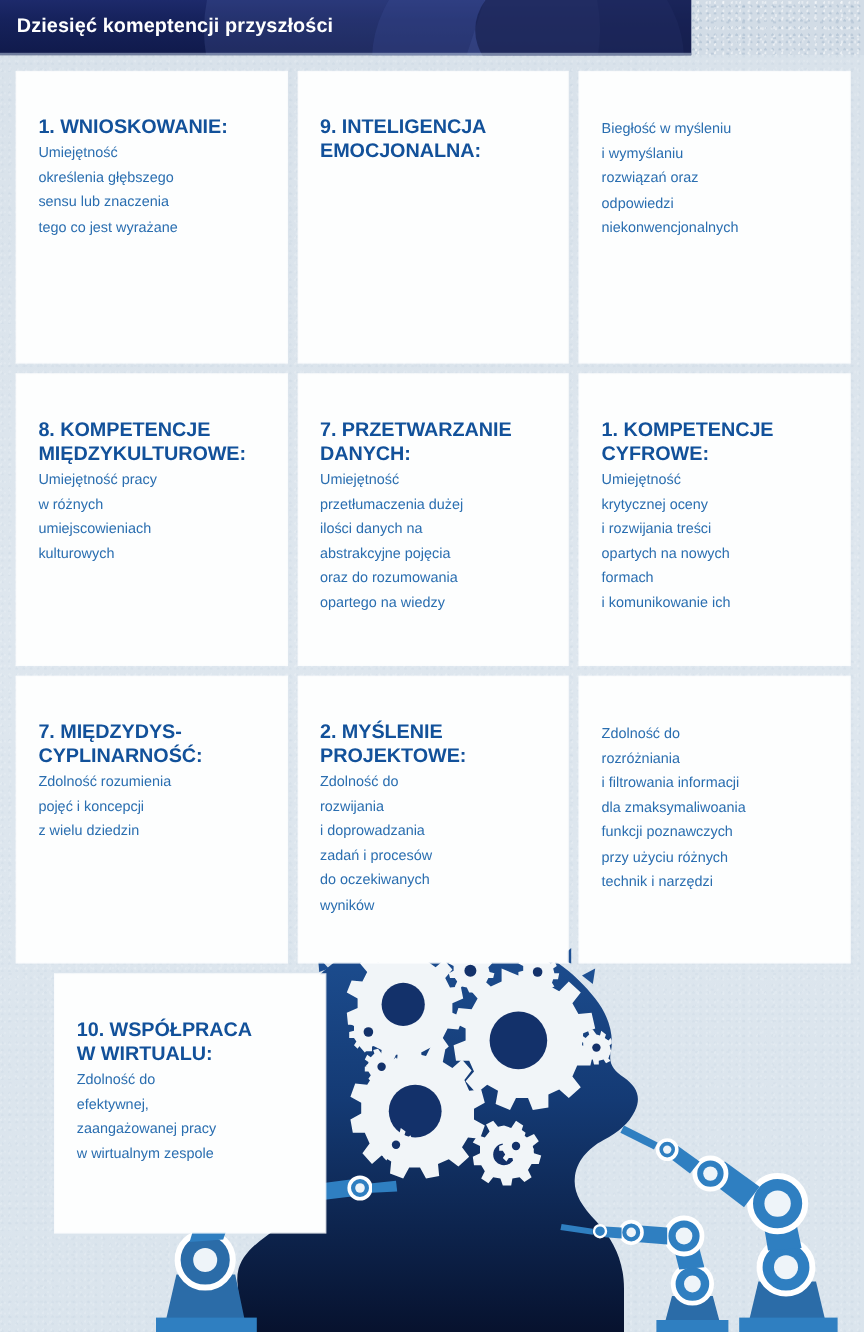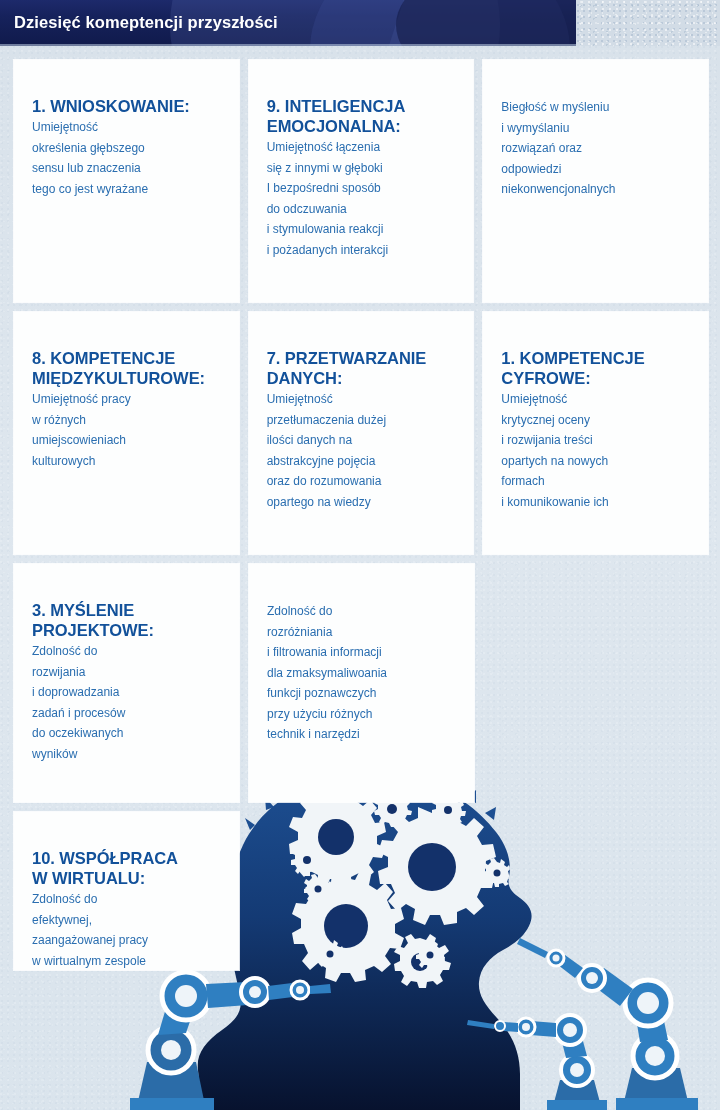--- a/index.html
+++ b/index.html
@@ -117,21 +117,21 @@
   .card {
     width: 225px;
     box-sizing: border-box;
     background: #fdfefe;
     padding: 36px 14px 14px 18px;
     box-shadow: 0 0 0 1px rgba(255,255,255,.85);
   }
   .row-1 .card { height: 242px; }
   .row-2 .card { height: 242px; }
   .row-3 .card { height: 238px; }
-  .row-4 .card { height: 158px; }
+  .row-4 .card { height: 215px; margin-left: 32px; }
 
   .card h3 {
     margin: 0;
     font-size: 16.5px;
     line-height: 20px;
     font-weight: bold;
     color: #12519a;
     letter-spacing: -.05px;
     white-space: pre-line;
   }
@@ -378,26 +378,20 @@
       <div class="card">
         <h3>1. WNIOSKOWANIE:</h3>
         <p>Umiejętność
 określenia głębszego
 sensu lub znaczenia
 tego co jest wyrażane</p>
       </div>
       <div class="card">
         <h3>9. INTELIGENCJA
 EMOCJONALNA:</h3>
-        <p>Umiejętność łączenia
-się z innymi w głęboki
-I bezpośredni sposób
-do odczuwania
-i stymulowania reakcji
-i pożadanych interakcji</p>
       </div>
       <div class="card">
         <p>Biegłość w myśleniu
 i wymyślaniu
 rozwiązań oraz
 odpowiedzi
 niekonwencjonalnych</p>
       </div>
     </div>
 
@@ -427,21 +421,28 @@
 krytycznej oceny
 i rozwijania treści
 opartych na nowych
 formach
 i komunikowanie ich</p>
       </div>
     </div>
 
     <div class="row row-3">
       <div class="card">
-        <h3>3. MYŚLENIE
+        <h3>7. MIĘDZYDYS-
+CYPLINARNOŚĆ:</h3>
+        <p>Zdolność rozumienia
+pojęć i koncepcji
+z wielu dziedzin</p>
+      </div>
+      <div class="card">
+        <h3>2. MYŚLENIE
 PROJEKTOWE:</h3>
         <p>Zdolność do
 rozwijania
 i doprowadzania
 zadań i procesów
 do oczekiwanych
 wyników</p>
       </div>
       <div class="card">
         <p>Zdolność do

